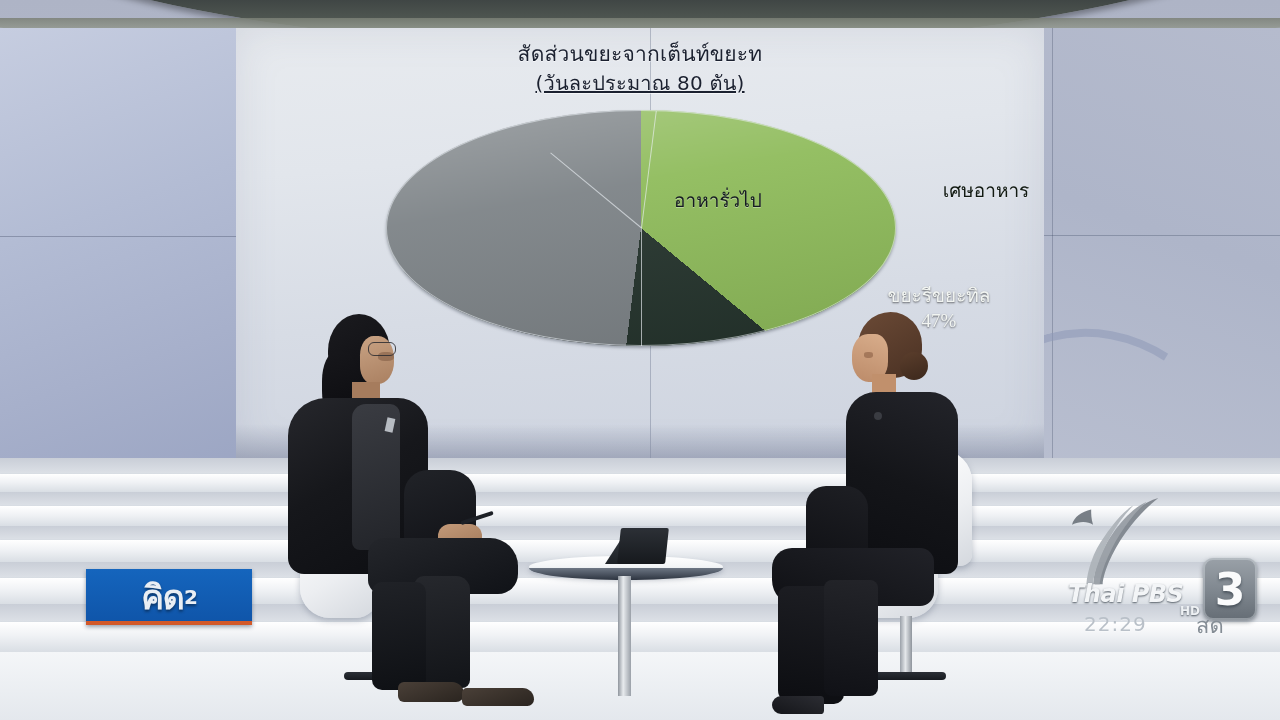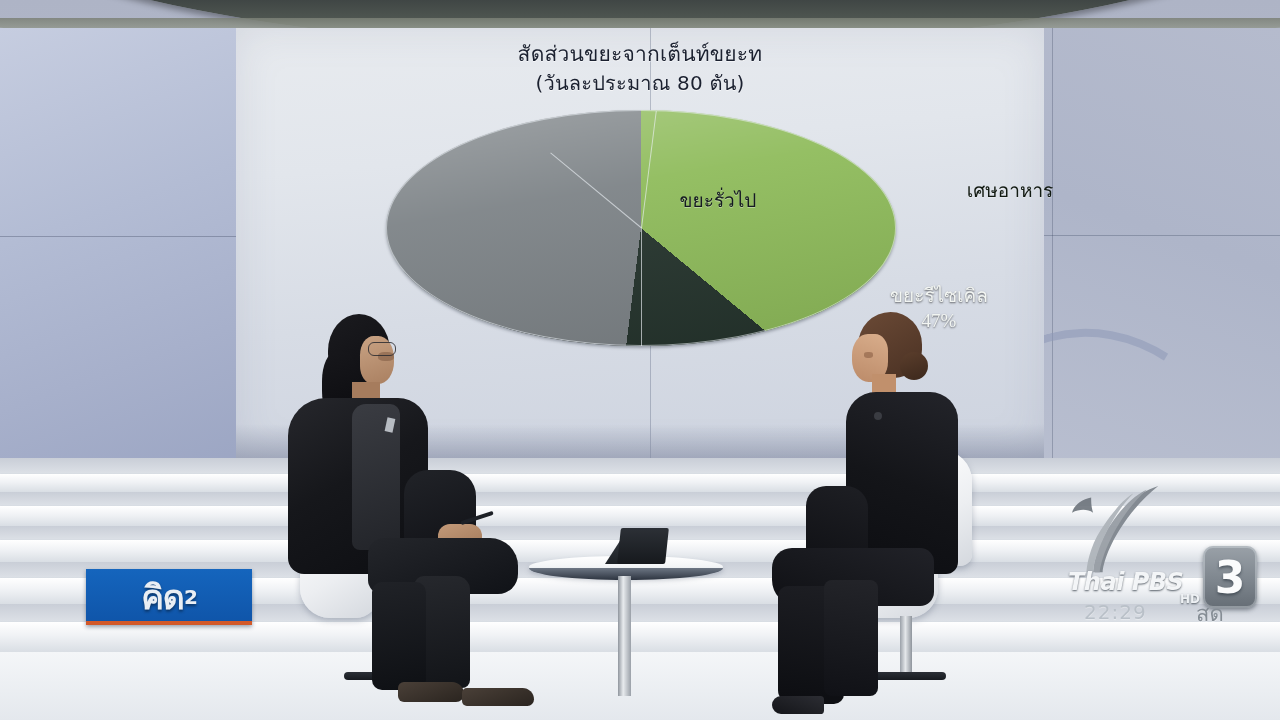--- a/index.html
+++ b/index.html
@@ -66,21 +66,21 @@
     box-shadow:0 1px 2px rgba(110,120,140,.35);}
   .riser{position:absolute;left:0;width:1280px;background:linear-gradient(180deg,#c9ced7,#dde1e7);}
   .floor-sheen{position:absolute;left:0;top:640px;width:1280px;height:80px;
     background:linear-gradient(180deg,rgba(255,255,255,.55),rgba(210,218,228,.2));}
 
   
   .chart{position:absolute;left:236px;top:28px;width:808px;height:430px;}
   .chart-title{position:absolute;left:0;top:12px;width:808px;text-align:center;
     color:#1b2130;font-family:"DejaVu Sans", sans-serif;font-size:21px;line-height:29px;
     letter-spacing:.2px;text-shadow:0 1px 0 rgba(255,255,255,.6);}
-  .chart-sub{font-size:20px;}
+  .chart-sub{font-size:20px;text-decoration:underline;}
 
   .pie-wrap{position:absolute;left:150px;top:82px;width:510px;height:300px;}
 
   
   .depth{position:absolute;left:0;top:86px;width:510px;height:188px;
     clip-path:polygon(0 40%,100% 40%,100% 100%,0 100%);}
   .depth .d-gray{position:absolute;left:0;top:-86px;width:510px;height:236px;border-radius:50%;
     background:linear-gradient(180deg,#5e6468 0%,#4a5054 55%,#3d4347 100%);
     clip-path:polygon(0 0,50% 0,50% 100%,0 100%);}
   .depth .d-dark{position:absolute;left:0;top:-86px;width:510px;height:236px;border-radius:50%;
@@ -103,21 +103,21 @@
   .pie-rim{position:absolute;left:0;top:0;width:510px;height:236px;border-radius:50%;
     box-shadow:inset 0 0 0 1px rgba(235,240,245,.55);pointer-events:none;}
   .cut{position:absolute;left:255px;top:118px;width:1px;height:118px;
     background:rgba(235,240,245,.65);transform-origin:top center;}
 
   .slice-label{position:absolute;text-align:center;font-family:"DejaVu Sans", sans-serif;
     line-height:25px;white-space:nowrap;}
   .lbl-name{font-size:19px;display:block;}
   .lbl-pct{font-size:19px;display:block;font-family:"Liberation Serif", serif;}
   .lbl-general{left:392px;top:160px;width:180px;color:#151a22;text-shadow:0 1px 0 rgba(255,255,255,.35);}
-  .lbl-food{left:684px;top:150px;width:180px;color:#121a12;text-shadow:0 1px 0 rgba(255,255,255,.30);}
+  .lbl-food{left:660px;top:150px;width:180px;color:#121a12;text-shadow:0 1px 0 rgba(255,255,255,.30);}
   .lbl-recycle{left:608px;top:255px;width:190px;color:#f2f5f2;text-shadow:0 1px 2px rgba(0,0,0,.6);}
 
   
   .person{position:absolute;}
 
   
   .chair{position:absolute;}
   .chair-shell{position:absolute;background:linear-gradient(150deg,#ffffff,#eceef1 55%,#d4d8de 100%);
     box-shadow:0 3px 6px rgba(90,100,120,.35);}
   .chair-post{position:absolute;background:linear-gradient(90deg,#9aa0a8,#e4e7ea 45%,#8e949c);}
@@ -142,21 +142,21 @@
   .logo-kid{position:absolute;left:86px;top:569px;width:166px;height:56px;
     background:linear-gradient(180deg,#1565bd 0%,#0f54a8 100%);
     box-shadow:0 2px 4px rgba(30,50,80,.45);}
   .logo-kid .bar-orange{position:absolute;left:0;bottom:0;width:100%;height:4px;background:#d2592a;}
   .logo-kid .kid-text{position:absolute;inset:0;display:flex;align-items:center;justify-content:center;
     color:#e9eef4;font-family:"DejaVu Sans", sans-serif;font-size:34px;font-weight:bold;
     text-shadow:0 2px 3px rgba(0,0,0,.45);letter-spacing:-1px;}
   .logo-kid sup{font-size:20px;}
 
   
-  .bug{position:absolute;left:1048px;top:484px;width:210px;height:140px;}
+  .bug{position:absolute;left:1048px;top:496px;width:210px;height:140px;}
   .bug-bird{position:absolute;left:22px;top:0;width:96px;height:92px;opacity:.92;}
   .bug-name{position:absolute;left:20px;top:84px;font-family:"DejaVu Sans", sans-serif;
     font-style:italic;font-weight:bold;font-size:24px;color:#f3f5f7;
     text-shadow:0 1px 2px rgba(40,50,60,.75);letter-spacing:-.5px;}
   .bug-hd{position:absolute;left:132px;top:78px;font-family:"DejaVu Sans", sans-serif;
     font-weight:bold;font-size:12px;color:#eef1f4;text-shadow:0 1px 2px rgba(40,50,60,.8);margin-top:30px;}
   .bug-three{position:absolute;left:155px;top:62px;width:54px;height:62px;border-radius:10px;
     background:linear-gradient(180deg,#9aa1a8 0%,#7e868e 55%,#656d75 100%);
     box-shadow:0 2px 4px rgba(40,50,60,.5), inset 0 0 0 2px rgba(230,235,240,.35);
     display:flex;align-items:center;justify-content:center;
@@ -228,29 +228,29 @@
       <div class="pie-top"></div>
       <div class="pie-gloss"></div>
       <div class="pie-rim"></div>
 
       <div class="cut" style="transform:rotate(0deg);"></div>
       <div class="cut" style="transform:rotate(129.6deg);"></div>
       <div class="cut" style="transform:rotate(187.2deg);"></div>
     </div>
 
     <div class="slice-label lbl-general">
-      <span class="lbl-name">ขยะรั่วไป</span>
+      <span class="lbl-name">อาหารั่วไป</span>
     </div>
 
     <div class="slice-label lbl-food">
       <span class="lbl-name">เศษอาหาร</span>
     </div>
 
     <div class="slice-label lbl-recycle">
-      <span class="lbl-name">ขยะรีไซเคิล</span>
+      <span class="lbl-name">ขยะรีขยะทิล</span>
       <span class="lbl-pct">47%</span>
     </div>
   </div>
 
   <div class="chair">
     <div class="chair-shell" style="left:300px;top:522px;width:78px;height:96px;border-radius:46px 30px 22px 30px;"></div>
     <div class="chair-shell" style="left:318px;top:450px;width:52px;height:110px;border-radius:30px 26px 6px 10px;"></div>
     <div class="chair-post" style="left:372px;top:616px;width:12px;height:62px;"></div>
     <div class="chair-base" style="left:344px;top:672px;width:74px;height:8px;border-radius:4px;"></div>
   </div>

